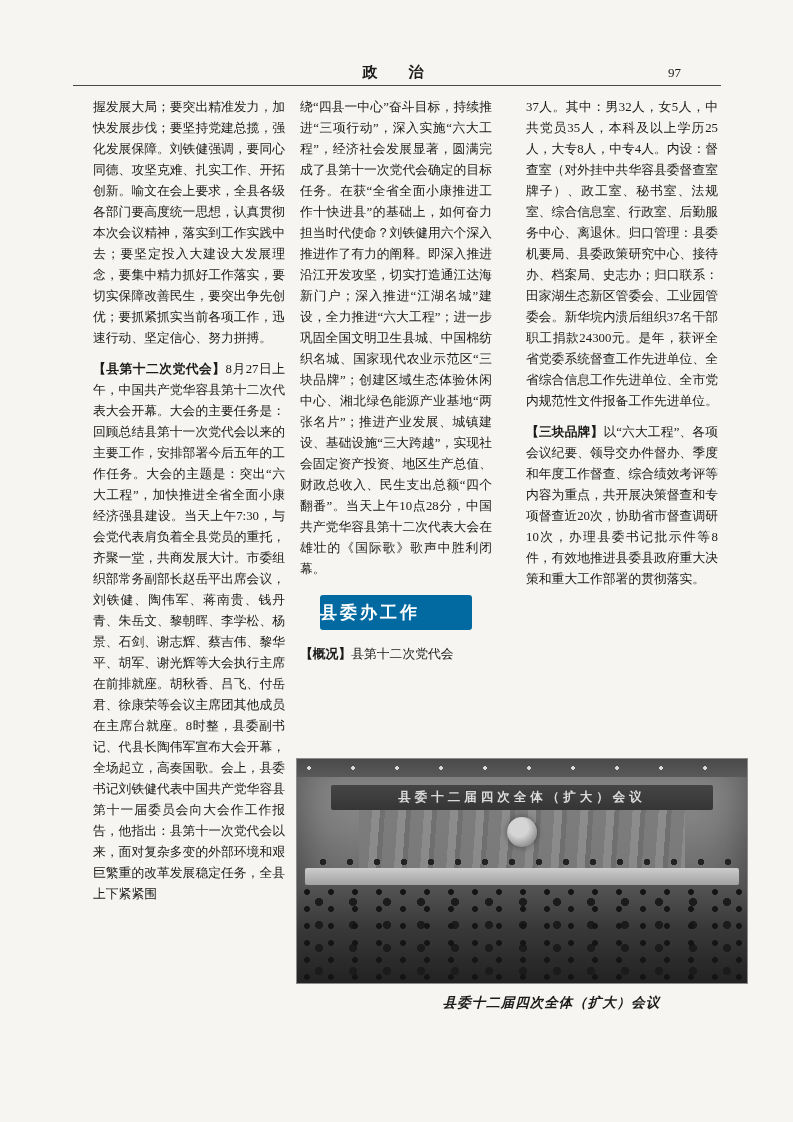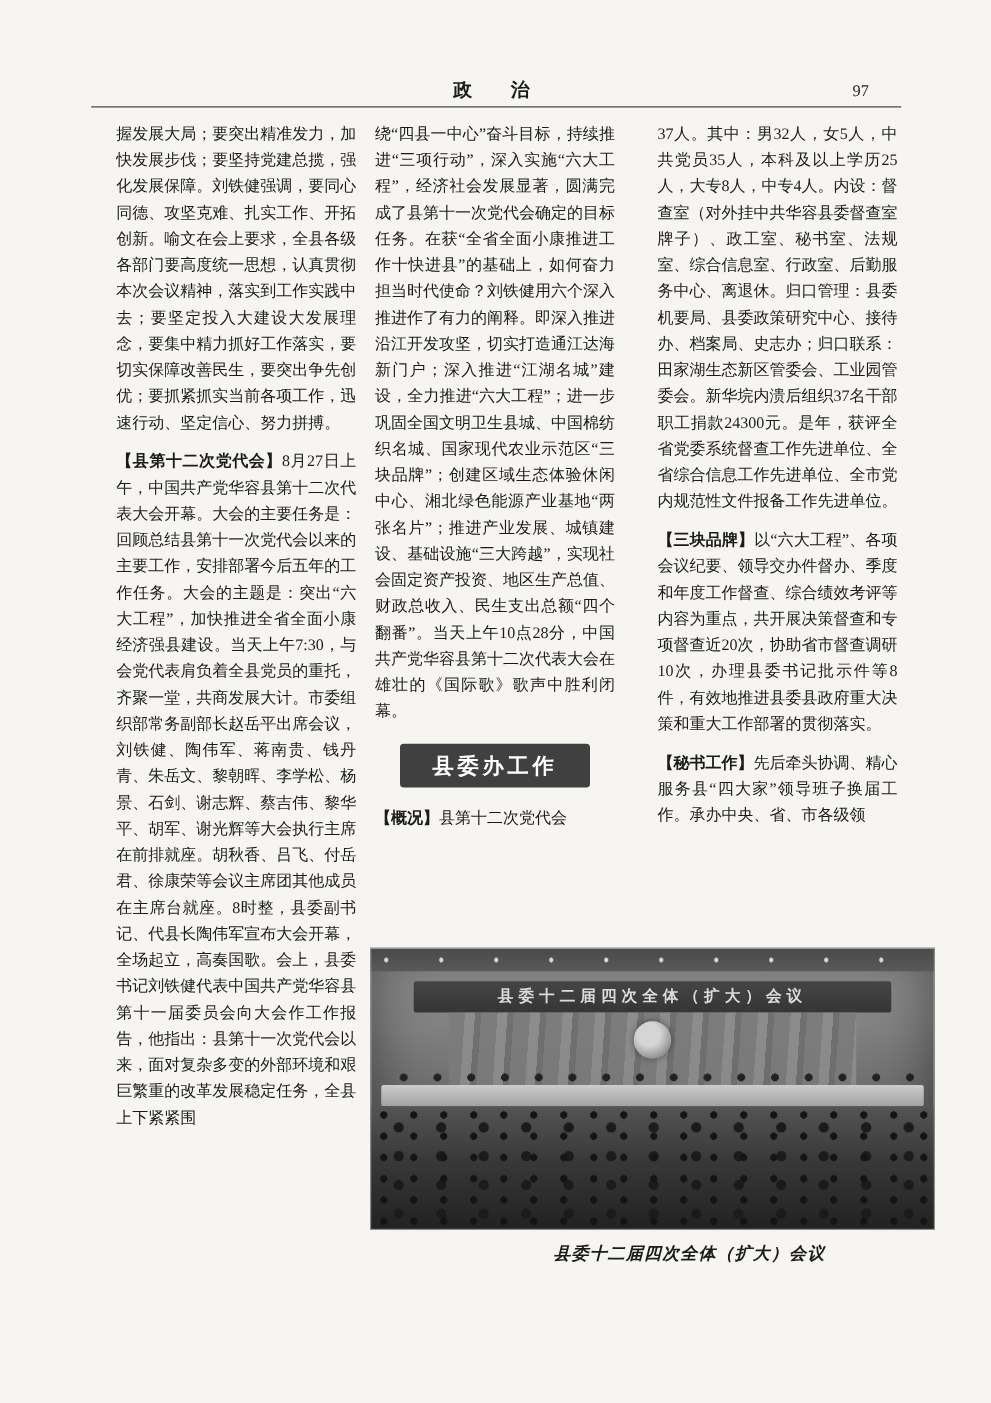--- a/index.html
+++ b/index.html
@@ -19,21 +19,21 @@
   .page-header {
     position:absolute; top:62px; left:73px; width:648px; height:24px;
     border-bottom:1.5px solid #4a4a4a;
     text-decoration:underline;
   }
   .header-title {
     position:absolute; left:0; right:0; top:1px;
     text-align:center; font-size:15px; font-weight:bold; letter-spacing:8px;
   }
   .page-number {
-    position:absolute; right:26px; top:3px; font-size:13px;
+    position:absolute; right:40px; top:3px; font-size:13px;
   }
 
   
   .col {
     position:absolute; top:97px; width:192px;
     font-size:12.8px; line-height:21px;
     text-align:justify;
     word-break:break-all;
   }
   .col1 { left:93px; }
@@ -42,24 +42,24 @@
   .para { margin-bottom:9px; }
   .lead {
     font-weight:bold;
     font-family:Liberation Sans, sans-serif;
   }
 
   
   .section-box {
     width:152px; height:35px;
     margin:15px auto 13px auto;
-    background:#404040; color:#ffffff;
+    background:#0369a1; color:#ffffff;
     font-family:"Liberation Sans","DejaVu Sans",sans-serif;
     font-weight:bold; font-size:17px; letter-spacing:3px;
-    text-align:center; line-height:35px;
+    line-height:35px;
     border-radius:3px;
   }
 
   
   .photo-figure { position:absolute; left:296px; top:758px; width:511px; }
   .photo {
     position:relative; width:452px; height:226px; overflow:hidden;
     background:linear-gradient(180deg,#8f8f8c 0%,#82817d 28%,#6a6965 55%,#454441 78%,#2f2e2c 100%);
     border:1px solid #8a8a87;
     box-shadow:inset 0 0 45px rgba(0,0,0,.45);
@@ -133,21 +133,20 @@
 
   <div class="col col2">
     <p class="para"><span>绕“四县一中心”奋斗目标，持续推进“三项行动”，深入实施“六大工程”，经济社会发展显著，圆满完成了县第十一次党代会确定的目标任务。在获“全省全面小康推进工作十快进县”的基础上，如何奋力担当时代使命？刘铁健用六个深入推进作了有力的阐释。即深入推进沿江开发攻坚，切实打造通江达海新门户；深入推进“江湖名城”建设，全力推进“六大工程”；进一步巩固全国文明卫生县城、中国棉纺织名城、国家现代农业示范区“三块品牌”；创建区域生态体验休闲中心、湘北绿色能源产业基地“两张名片”；推进产业发展、城镇建设、基础设施“三大跨越”，实现社会固定资产投资、地区生产总值、财政总收入、民生支出总额“四个翻番”。当天上午10点28分，中国共产党华容县第十二次代表大会在雄壮的《国际歌》歌声中胜利闭幕。</span></p>
     <div class="section-box">县委办工作</div>
     <p class="para"><span class="lead">【概况】</span><span>县第十二次党代会</span></p>
   </div>
 
   <div class="col col3">
     <p class="para"><span>37人。其中：男32人，女5人，中共党员35人，本科及以上学历25人，大专8人，中专4人。内设：督查室（对外挂中共华容县委督查室牌子）、政工室、秘书室、法规室、综合信息室、行政室、后勤服务中心、离退休。归口管理：县委机要局、县委政策研究中心、接待办、档案局、史志办；归口联系：田家湖生态新区管委会、工业园管委会。新华垸内溃后组织37名干部职工捐款24300元。是年，获评全省党委系统督查工作先进单位、全省综合信息工作先进单位、全市党内规范性文件报备工作先进单位。</span></p>
     <p class="para"><span class="lead">【三块品牌】</span><span>以“六大工程”、各项会议纪要、领导交办件督办、季度和年度工作督查、综合绩效考评等内容为重点，共开展决策督查和专项督查近20次，协助省市督查调研10次，办理县委书记批示件等8件，有效地推进县委县政府重大决策和重大工作部署的贯彻落实。</span></p>
-    <p class="para"><span class="lead">【秘书工作】</span><span>先后牵头协调、精心服务县“四大家”领导班子换届工作。承办中央、省、市各级领</span></p>
   </div>
 
   <figure class="photo-figure">
     <div class="photo">
       <div class="photo-ceiling"></div>
       <div class="photo-banner">
           <span>县委十二届四次全体（扩大）会议</span>
         </div>
       <div class="photo-flags"></div>
       <div class="photo-emblem"></div>

